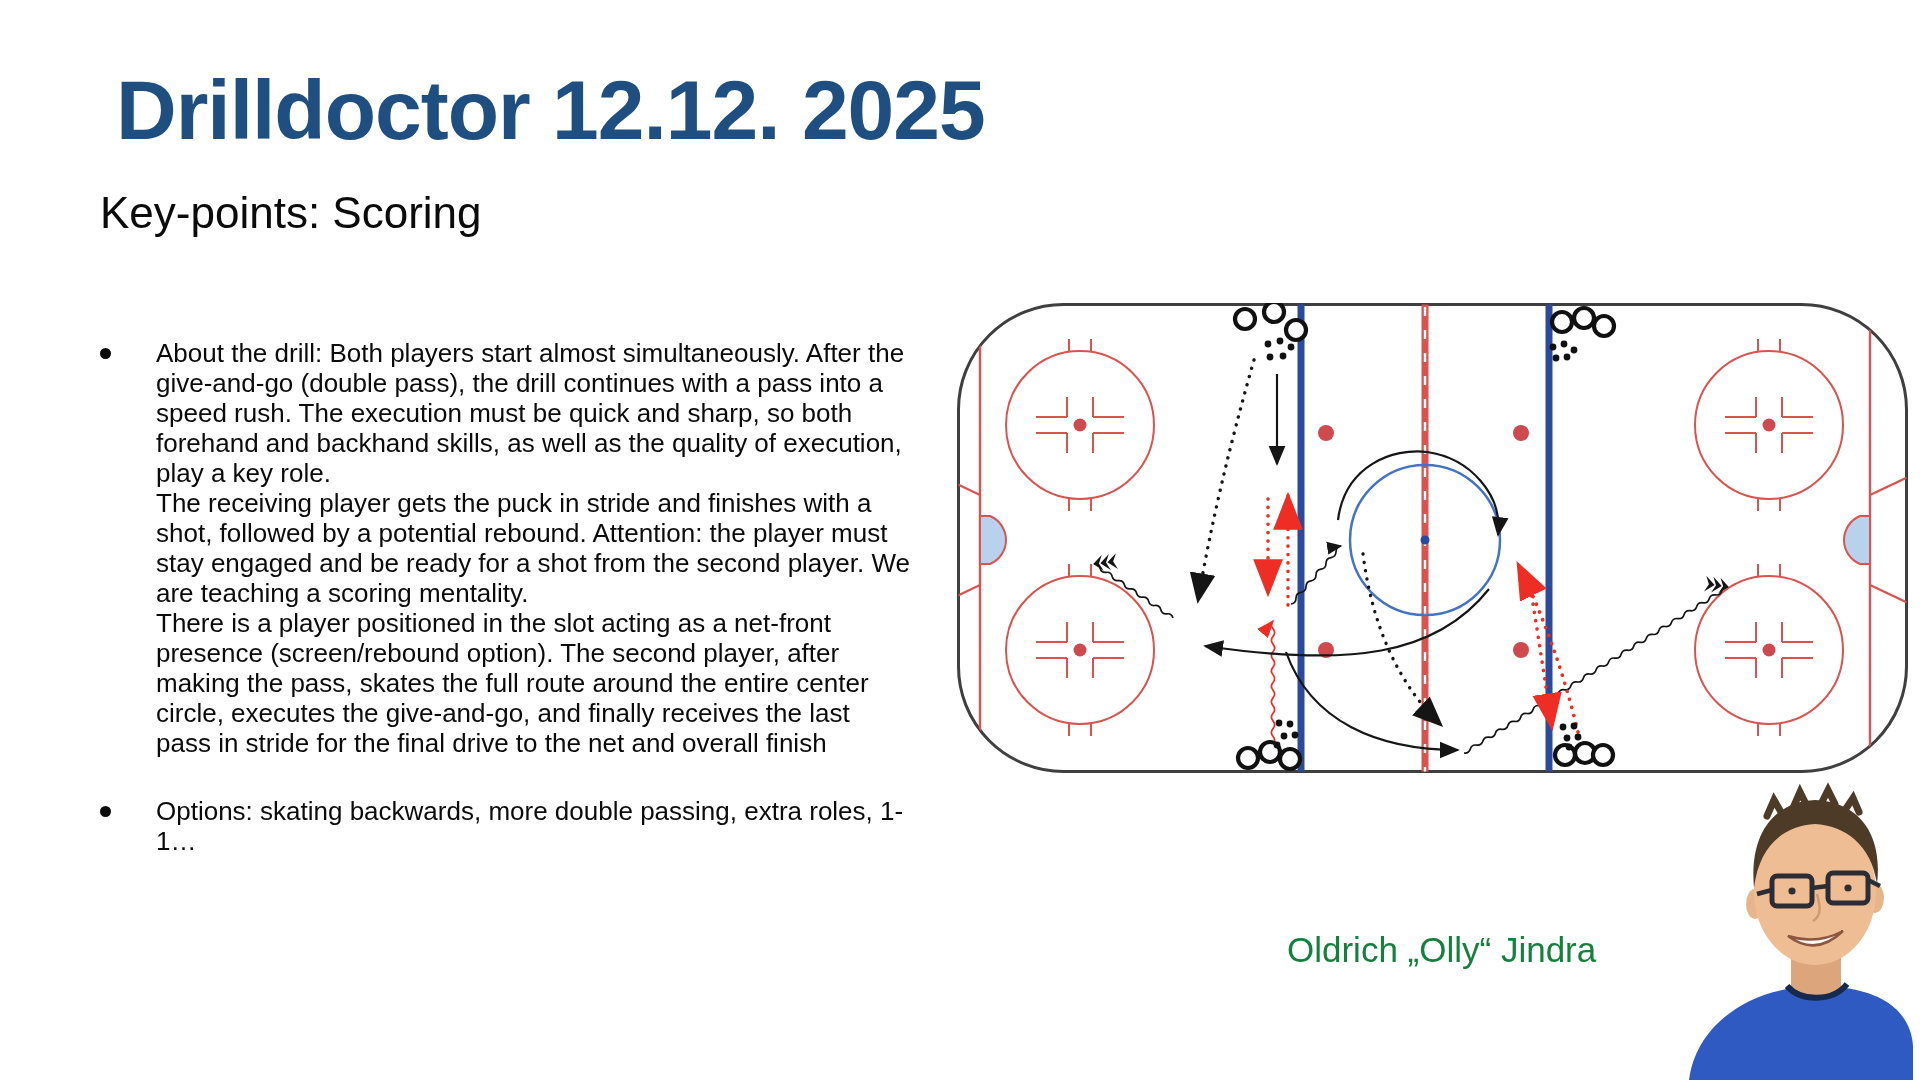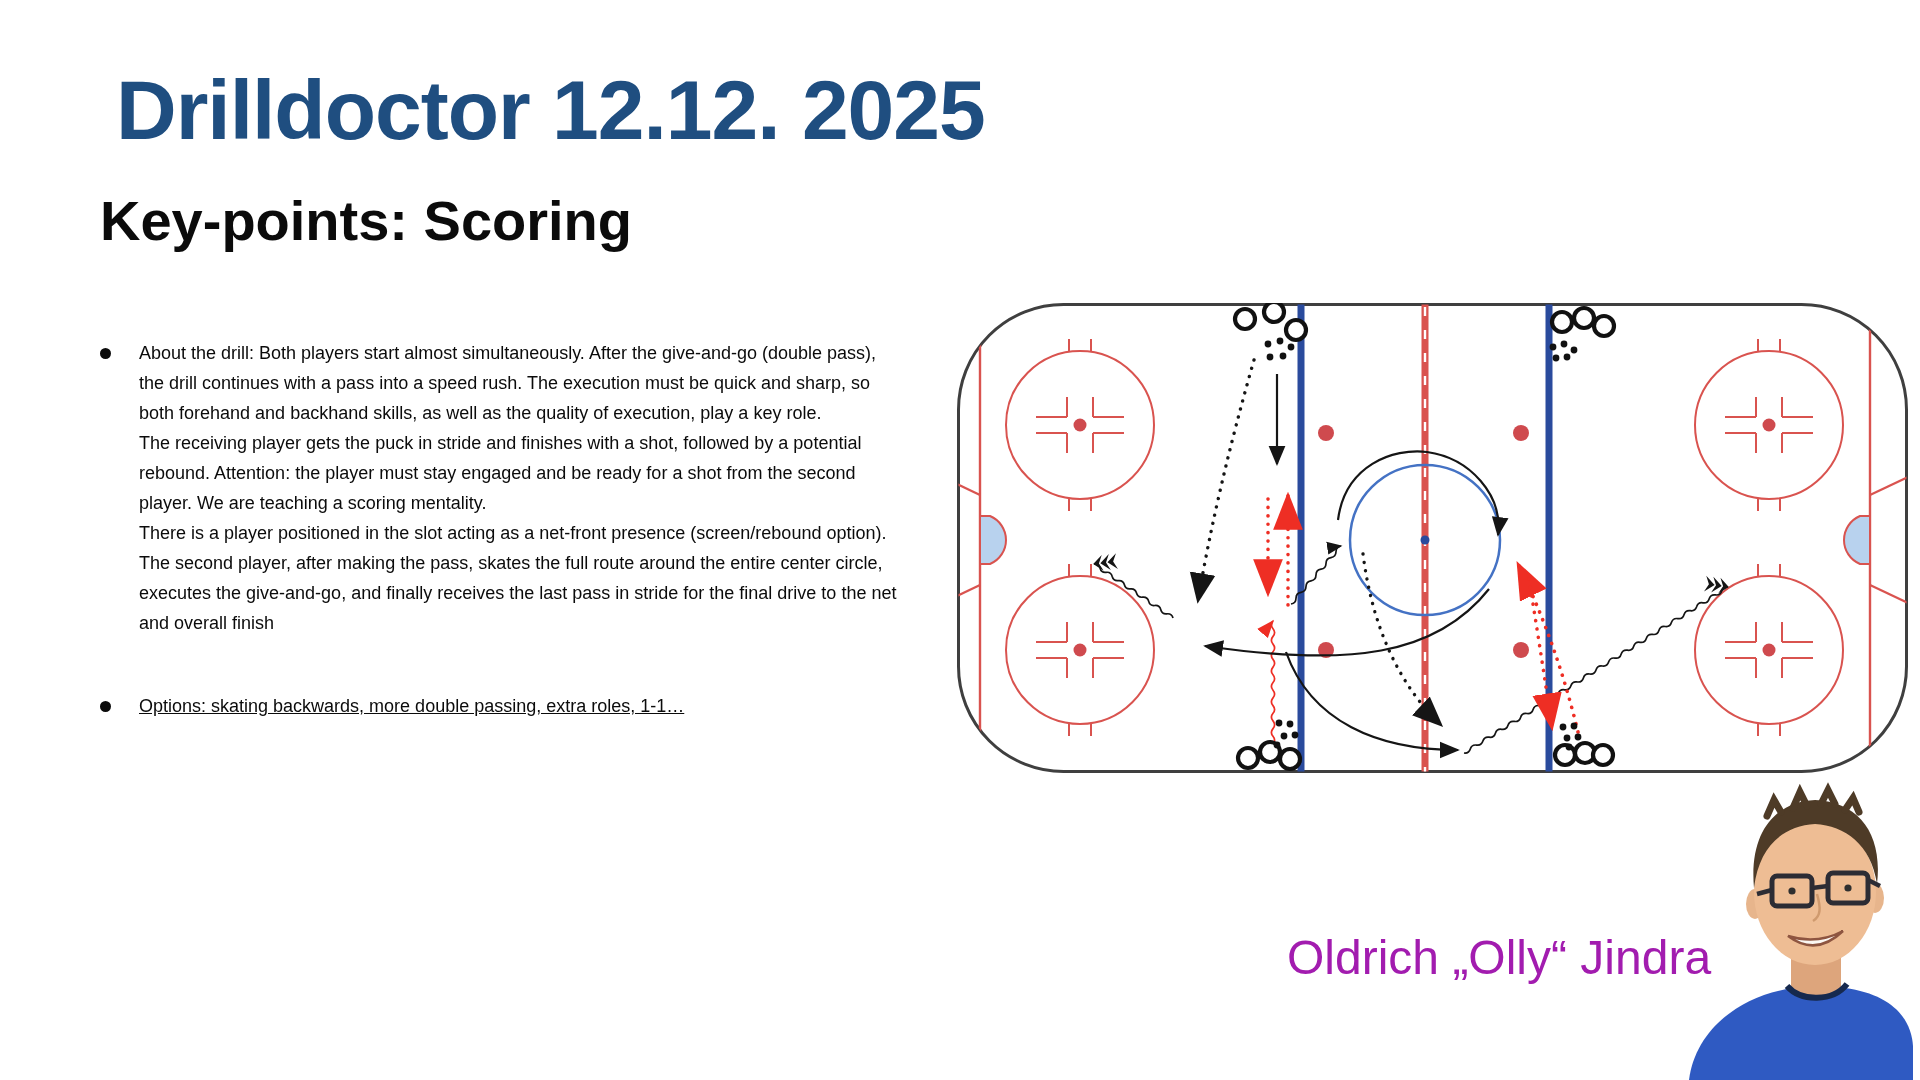--- a/index.html
+++ b/index.html
@@ -1,28 +1,28 @@
 <!DOCTYPE html>
 <html><head>
 <meta charset="utf-8">
 <style>
   html,body{margin:0;padding:0;background:#ffffff;}
   body{width:1920px;height:1080px;position:relative;overflow:hidden;
        font-family:"Liberation Sans","DejaVu Sans",sans-serif;color:#111;}
   .abs{position:absolute;}
   #title{left:116px;top:62px;font-size:84px;font-weight:bold;letter-spacing:-1px;color:#1f4e80;white-space:nowrap;}
-  #subtitle{left:100px;top:188px;font-size:56px;font-weight:bold;color:#0b0b0b;white-space:nowrap;}
+  #subtitle{left:100px;top:188px;font-size:44px;font-weight:normal;color:#0b0b0b;white-space:nowrap;}
   #bullets{left:100px;top:338px;width:810px;list-style:none;margin:0;padding:0;}
-  #bullets li{display:flex;gap:28px;font-size:18px;line-height:30px;color:#0b0b0b;}
-  #bullets li + li{margin-top:53px;text-decoration:underline;}
+  #bullets li{display:flex;gap:45px;font-size:26px;line-height:30px;color:#0b0b0b;}
+  #bullets li + li{margin-top:38px;}
   #bullets .dot{flex:0 0 11px;width:11px;height:11px;border-radius:50%;background:#0b0b0b;margin-top:10px;}
   #bullets .txt{width:765px;}
   #bullets b{font-weight:normal;}
   #rink{left:957px;top:303px;width:951px;height:470px;}
-  #coach-name{left:1287px;top:930px;font-size:48px;color:#a21caf;white-space:nowrap;}
+  #coach-name{left:1287px;top:930px;font-size:35px;color:#15803d;white-space:nowrap;}
   #coach-photo{left:1675px;top:780px;width:245px;height:300px;}
 </style>
 </head>
 <body>
 
 <div class="abs" id="title">Drilldoctor 12.12. 2025</div>
 <div class="abs" id="subtitle">Key-points: Scoring</div>
 
 <ul class="abs" id="bullets">
     <li>

